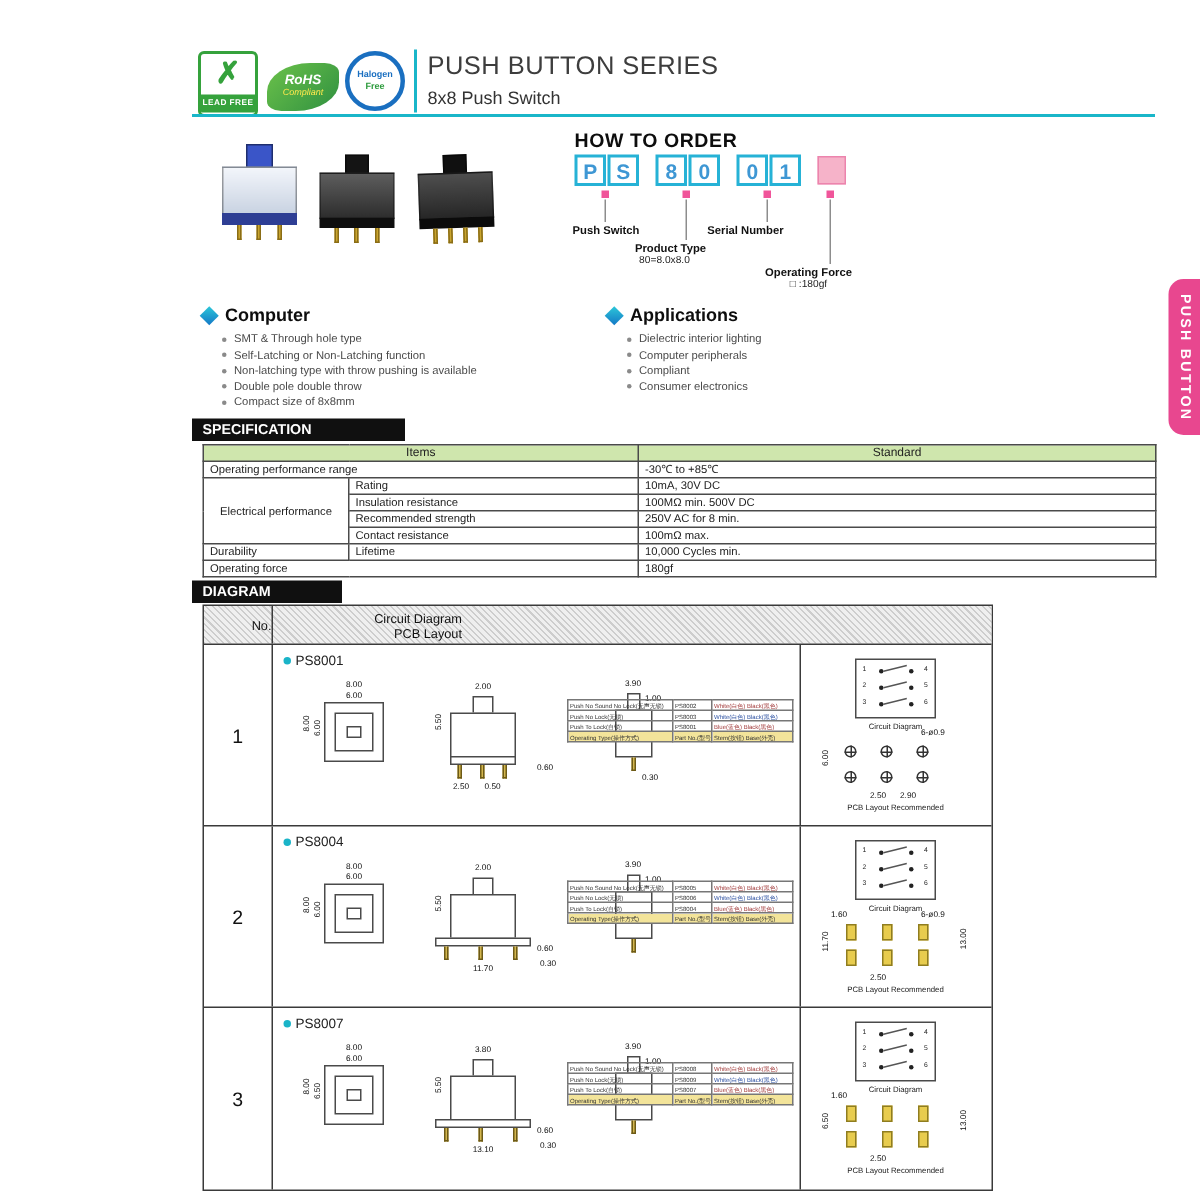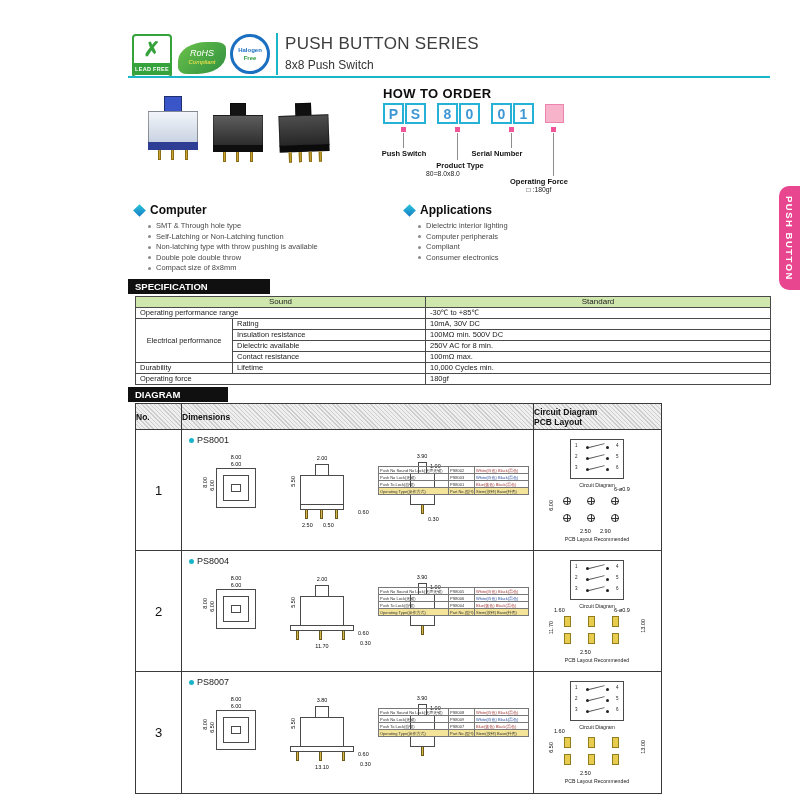--- a/index.html
+++ b/index.html
@@ -5,21 +5,21 @@
   *{margin:0;padding:0;box-sizing:border-box}
   html,body{width:800px;height:800px}
   body{position:relative;background:#fff;font-family:"Liberation Sans",sans-serif;color:#222;overflow:hidden}
   .abs{position:absolute}
 
   
   .badge-lead{left:132px;top:34px;width:40px;height:44px;border:2px solid #35a23c;border-radius:4px;overflow:hidden;text-align:center;background:#fff}
   .badge-lead .x{font-size:20px;font-weight:bold;color:#35a23c;line-height:27px;display:block}
   .badge-lead .lbl{display:block;background:#35a23c;color:#fff;font-size:5.5px;font-weight:bold;line-height:12px;letter-spacing:.3px}
   .badge-rohs{left:178px;top:42px;width:48px;height:32px;background:linear-gradient(135deg,#6cc24a,#2f9040);border-radius:60% 20% 60% 20%;color:#fff;text-align:center;padding-top:6px}
-  .badge-rohs .r1{font-size:9px;font-weight:normal;font-style:italic;line-height:10px}
+  .badge-rohs .r1{font-size:9px;font-weight:bold;font-style:italic;line-height:10px}
   .badge-rohs .r2{font-size:6px;font-style:italic;color:#ffe84d;line-height:8px}
   .badge-hal{left:230px;top:34px;width:40px;height:40px;border:3px solid #1a6fc0;border-radius:50%;background:#fff;text-align:center;padding-top:10px}
   .badge-hal .h1{font-size:6px;font-weight:bold;color:#1a6fc0;line-height:7px}
   .badge-hal .h2{font-size:6px;font-weight:bold;color:#2a9a3a;line-height:8px}
   .vline{left:276px;top:33px;width:2px;height:42px;background:#19b6c9}
   .htitle{left:285px;top:34px;font-size:17px;color:#3d3d3d;letter-spacing:.3px}
   .hsub{left:285px;top:58px;font-size:12px;color:#333}
   .hrule{left:128px;top:76px;width:642px;height:2px;background:#19b6c9}
 
   
@@ -66,21 +66,21 @@
 
   
   table.spec{position:absolute;left:135px;top:296px;border-collapse:collapse;table-layout:fixed;width:635px}
   .spec td{border:1px solid #4a4a4a;font-size:7.5px;color:#222;padding:0 4px;height:10px;line-height:10px;vertical-align:middle;white-space:nowrap}
   .spec tr.sphead td{background:#cfe6ad;text-align:center;font-size:8px}
   .spec td.ctr{text-align:center;white-space:normal;line-height:9px}
 
   
   .dtable{position:absolute;left:135px;top:403px;width:527px;border:1.5px solid #3a3a3a;background:#fff}
   .dhead{display:flex;height:26px;border-bottom:1.2px solid #3a3a3a;background:repeating-linear-gradient(45deg,#cdcdcd 0,#cdcdcd 1px,#efefef 1px,#efefef 3px)}
-  .dhead>div{display:flex;flex-direction:column;align-items:flex-start;justify-content:center;font-size:8.5px;font-weight:bold;color:#111;line-height:10px}
+  .dhead>div{display:flex;flex-direction:column;align-items:flex-end;justify-content:center;font-size:8.5px;font-weight:normal;color:#111;line-height:10px}
   .dh-no{width:46px;border-right:1.2px solid #3a3a3a}
   .dh-dim{width:352px;border-right:1.2px solid #3a3a3a}
   .dh-cir{width:126px}
   .drow{display:flex;height:121px;border-bottom:1.2px solid #3a3a3a}
   .drow:last-child{border-bottom:none}
   .dc-no{width:46px;border-right:1.2px solid #3a3a3a;display:flex;align-items:center;justify-content:center;font-size:13px;color:#111}
   .dc-dim{width:352px;border-right:1.2px solid #3a3a3a;position:relative}
   .dc-cir{width:126px;position:relative;font-size:5px}
 
   
@@ -214,21 +214,21 @@
 <div class="omark" style="left:401px;top:127px"></div>
 <div class="omark" style="left:455px;top:127px"></div>
 <div class="omark" style="left:509px;top:127px"></div>
 <div class="omark" style="left:551px;top:127px"></div>
 <div class="oline" style="left:403px;top:133px;height:15px"></div>
 <div class="oline" style="left:457px;top:133px;height:27px"></div>
 <div class="oline" style="left:511px;top:133px;height:15px"></div>
 <div class="oline" style="left:553px;top:133px;height:43px"></div>
 
 <div class="olabel" style="left:364px;top:149px">Push Switch</div>
-<div class="olabel" style="left:420px;top:161px">Product Type</div>
+<div class="olabel" style="left:407px;top:161px">Product Type</div>
 <div class="odetail" style="left:403px;top:170px">80=8.0x8.0</div>
 <div class="olabel" style="left:457px;top:149px">Serial Number</div>
 <div class="olabel" style="left:499px;top:177px">Operating Force</div>
 <div class="odetail" style="left:499px;top:186px">□ :180gf</div>
 
 <div class="abs ptab">PUSH BUTTON</div>
 
 <div class="sechead" style="left:135px;top:203px">
   <span class="dia-ico"></span>
   <span>Computer</span>
@@ -281,38 +281,38 @@
 
 <div class="secbar" style="left:128px;top:279px;width:142px">SPECIFICATION</div>
 <table class="spec">
   <colgroup>
       <col style="width:97px">
       <col style="width:193px">
       <col style="width:345px">
     </colgroup>
   <tbody>
   <tr class="sphead">
-    <td colspan="2">Sound</td>
+    <td colspan="2">Items</td>
     <td>Standard</td>
   </tr>
   <tr>
     <td colspan="2">Operating performance range</td>
     <td>-30℃ to +85℃</td>
   </tr>
   <tr>
     <td rowspan="4" class="ctr">Electrical performance</td>
     <td>Rating</td>
     <td>10mA, 30V DC</td>
   </tr>
   <tr>
     <td>Insulation resistance</td>
     <td>100MΩ min. 500V DC</td>
   </tr>
   <tr>
-    <td>Dielectric available</td>
+    <td>Recommended strength</td>
     <td>250V AC for 8 min.</td>
   </tr>
   <tr>
     <td>Contact resistance</td>
     <td>100mΩ max.</td>
   </tr>
   <tr>
     <td>Durability</td>
     <td>Lifetime</td>
     <td>10,000 Cycles min.</td>
@@ -323,23 +323,20 @@
   </tr>
   </tbody>
 </table>
 
 <div class="secbar" style="left:128px;top:387px;width:100px">DIAGRAM</div>
 
 <div class="dtable">
   <div class="dhead">
     <div class="dh-no">
         <span>No.</span>
-      </div>
-    <div class="dh-dim">
-        <span>Dimensions</span>
       </div>
     <div class="dh-cir">
         <span>Circuit Diagram</span>
         <span>PCB Layout</span>
       </div>
   </div>
 
   <div class="drow">
     <div class="dc-no">1</div>
     <div class="dc-dim r1">

